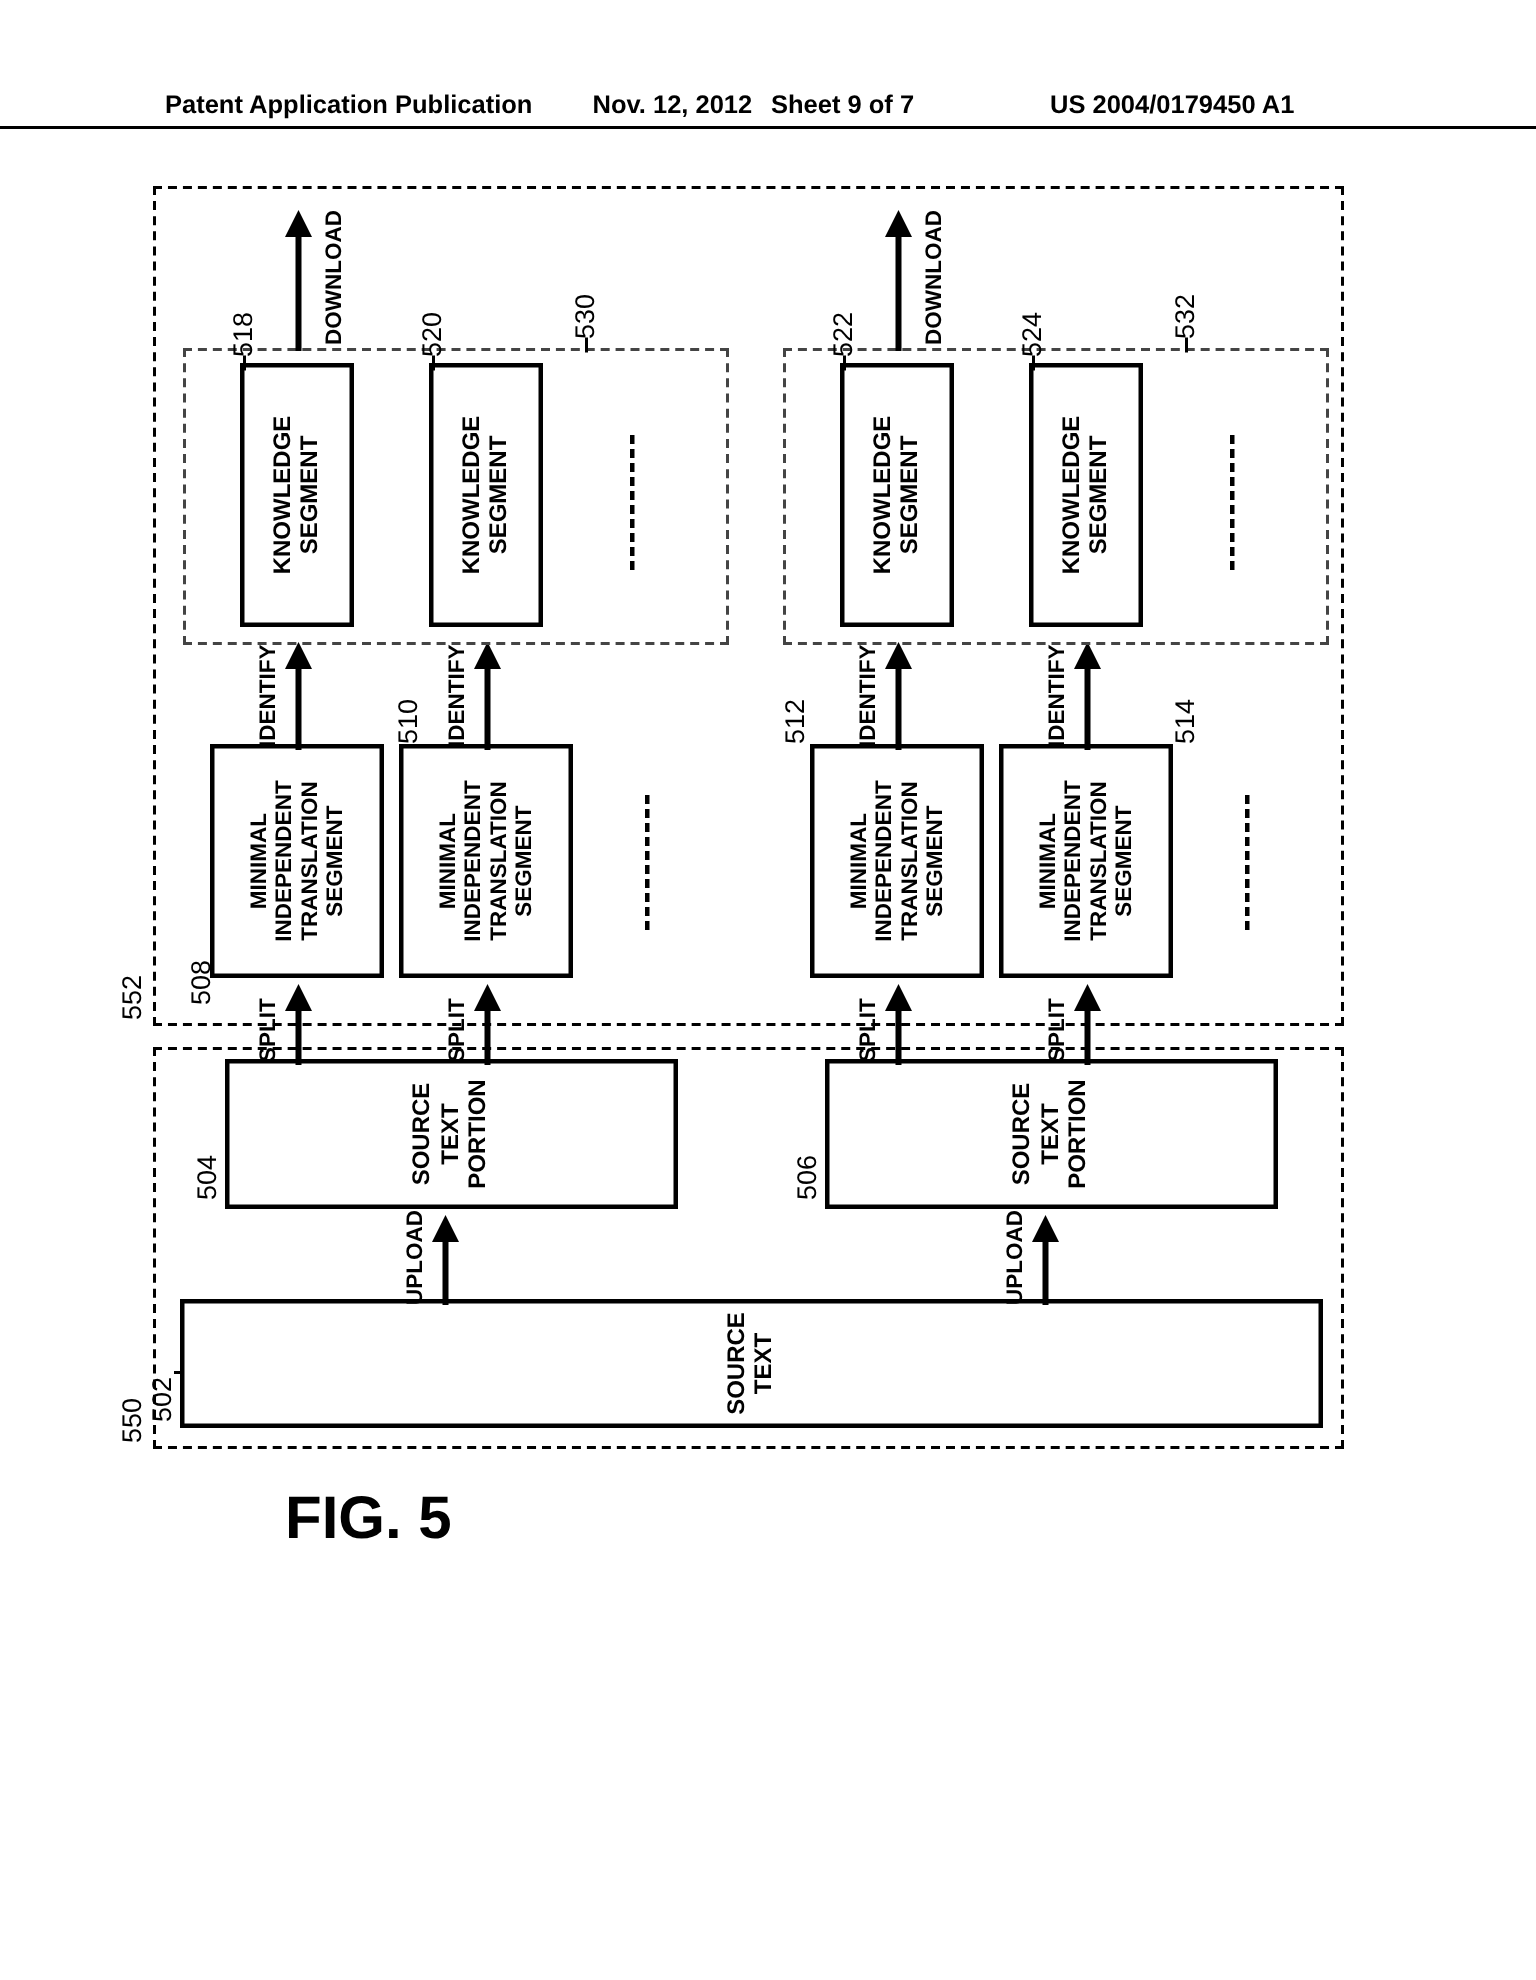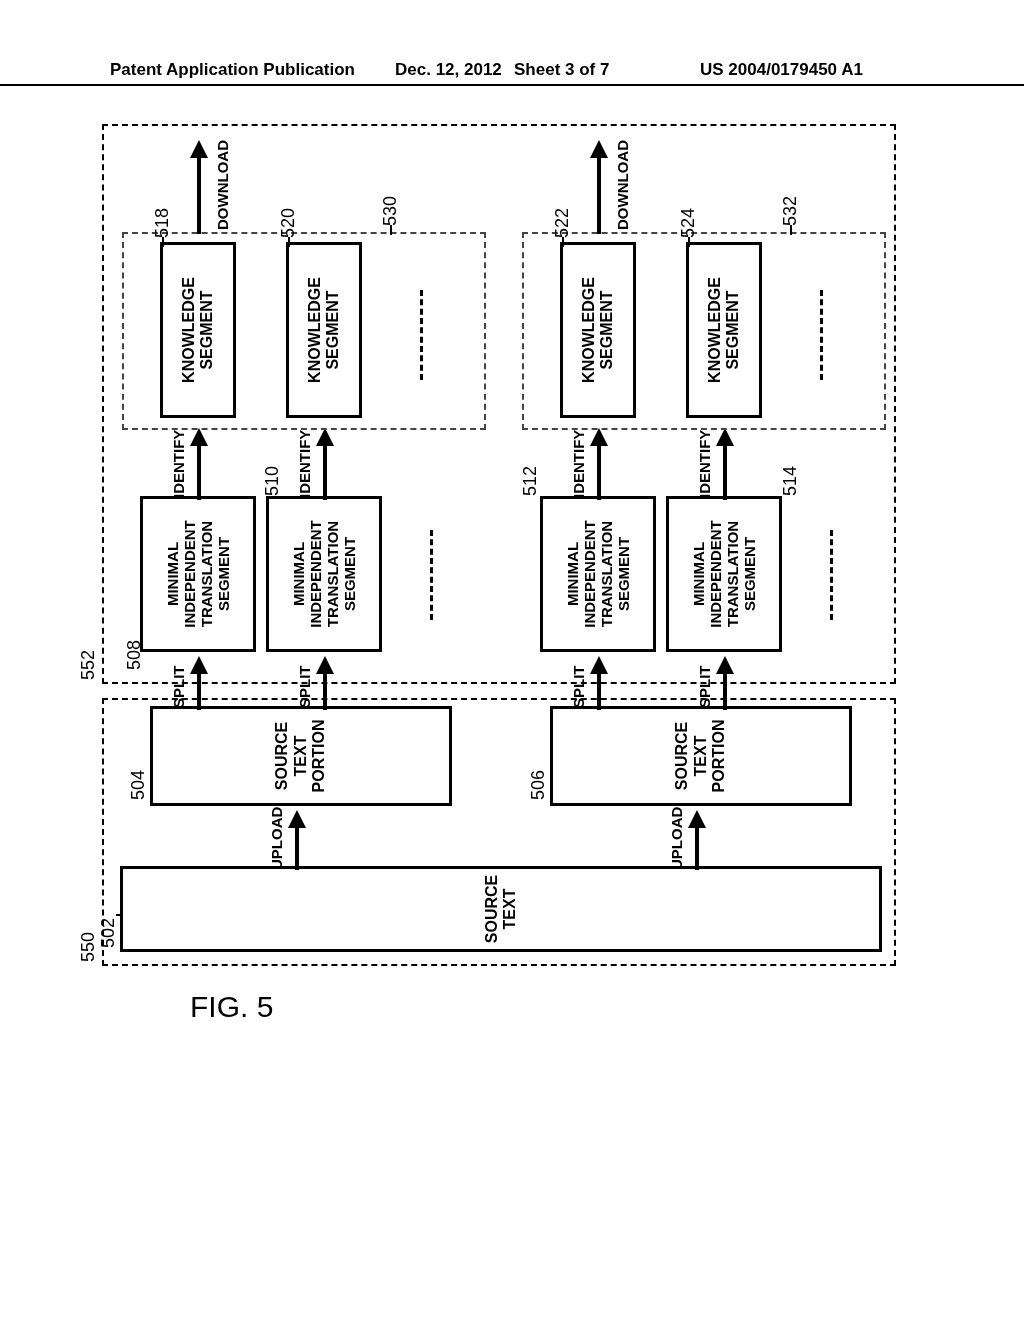--- a/index.html
+++ b/index.html
@@ -24,31 +24,31 @@
   
   .arrow{position:absolute;height:14px}
   .arrow .shaft{position:absolute;left:0;right:16px;top:5px;height:4px;background:#000}
   .arrow .head{position:absolute;right:0;top:-2px;width:0;height:0;border-left:18px solid #000;border-top:9px solid transparent;border-bottom:9px solid transparent}
 
   .dashline{position:absolute;height:0;border-top:3px dashed #000}
 
   
   .leader{position:absolute;background:#000}
 
-  .fig{position:absolute;font-size:30px;font-weight:normal}
+  .fig{position:absolute;font-size:40px;font-weight:bold}
 
 </style>
 </head>
 <body>
 <div class="page">
 
   <div class="hdr"></div>
   <div class="hdr-text hdr-left">Patent Application Publication</div>
-  <div class="hdr-text hdr-center">Dec. 12, 2012</div>
-  <div class="hdr-text hdr-sheet">Sheet 3 of 7</div>
+  <div class="hdr-text hdr-center">Nov. 12, 2012</div>
+  <div class="hdr-text hdr-sheet">Sheet 9 of 7</div>
   <div class="hdr-text hdr-right">US 2004/0179450 A1</div>
 
   <div class="stage-wrap">
     <div class="stage">
 
       <div class="dashbox" style="left:4px;top:12px;width:264px;height:790px"></div>
       <div class="ref" style="left:8px;top:-12px">550</div>
 
       <div class="box" style="left:18px;top:30px;width:80px;height:756px">
         <span style="white-space:pre-line">SOURCE

